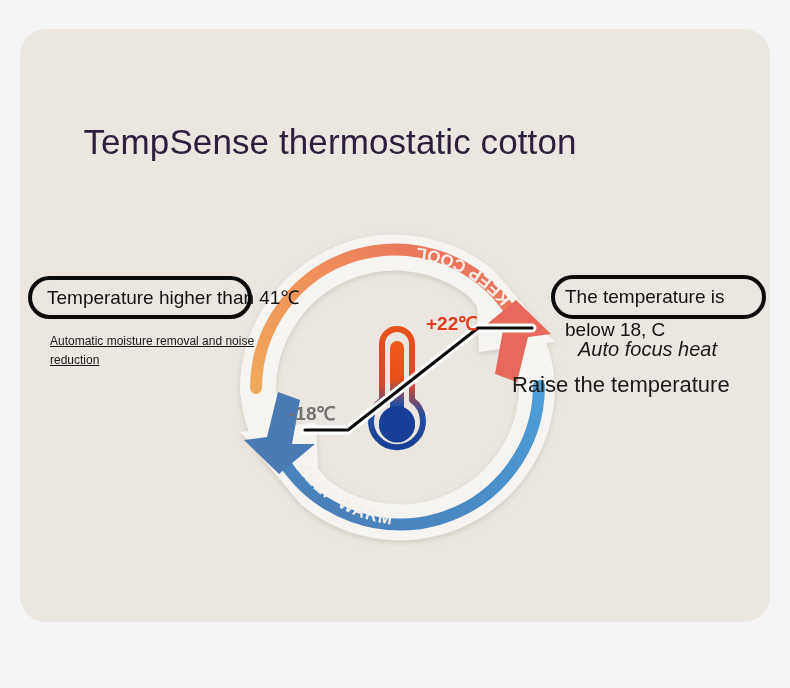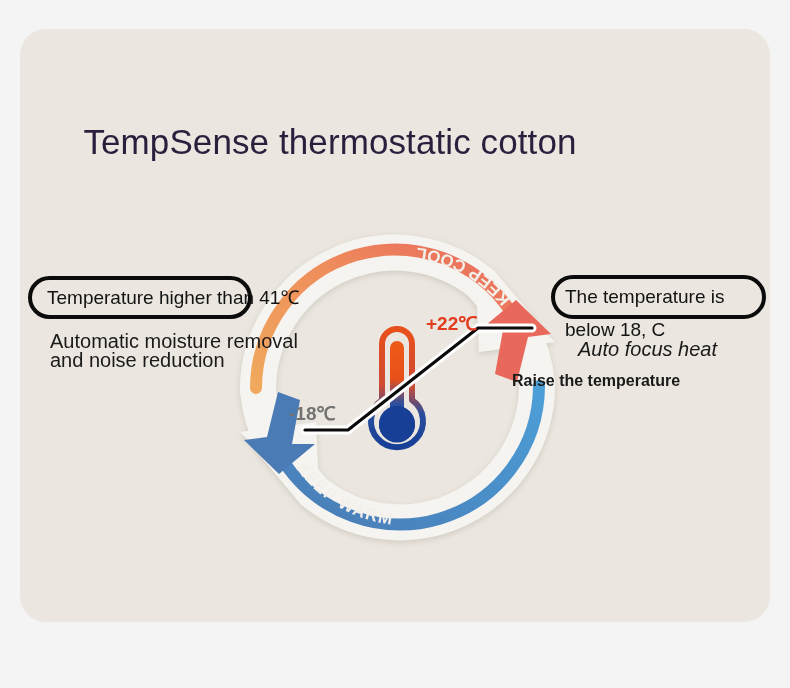--- a/index.html
+++ b/index.html
@@ -135,43 +135,43 @@
 
   
   .desc {
     position: absolute;
     color: #1a1a1a;
     font-weight: 400;
   }
   #desc-left-1 {
     left: 50px;
     top: 332px;
-    font-size: 20px;
+    font-size: 12px;
     line-height: 19px;
     width: 250px;
+    text-decoration: underline;
   }
   #desc-left-2 {
     left: 50px;
     top: 374px;
     font-size: 16px;
     white-space: nowrap;
   }
   #desc-right-1 {
     left: 578px;
     top: 338px;
     font-size: 20px;
     white-space: nowrap;
     font-style: italic;
   }
   #desc-right-2 {
     left: 512px;
     top: 372px;
-    font-size: 16px;
-    white-space: nowrap;
-    font-weight: bold;
+    font-size: 22px;
+    white-space: nowrap;
   }
 </style>
 </head>
 <body>
 
 <div id="stage">
 
   <div id="card"></div>
 
   <div id="title">TempSense thermostatic cotton</div>

